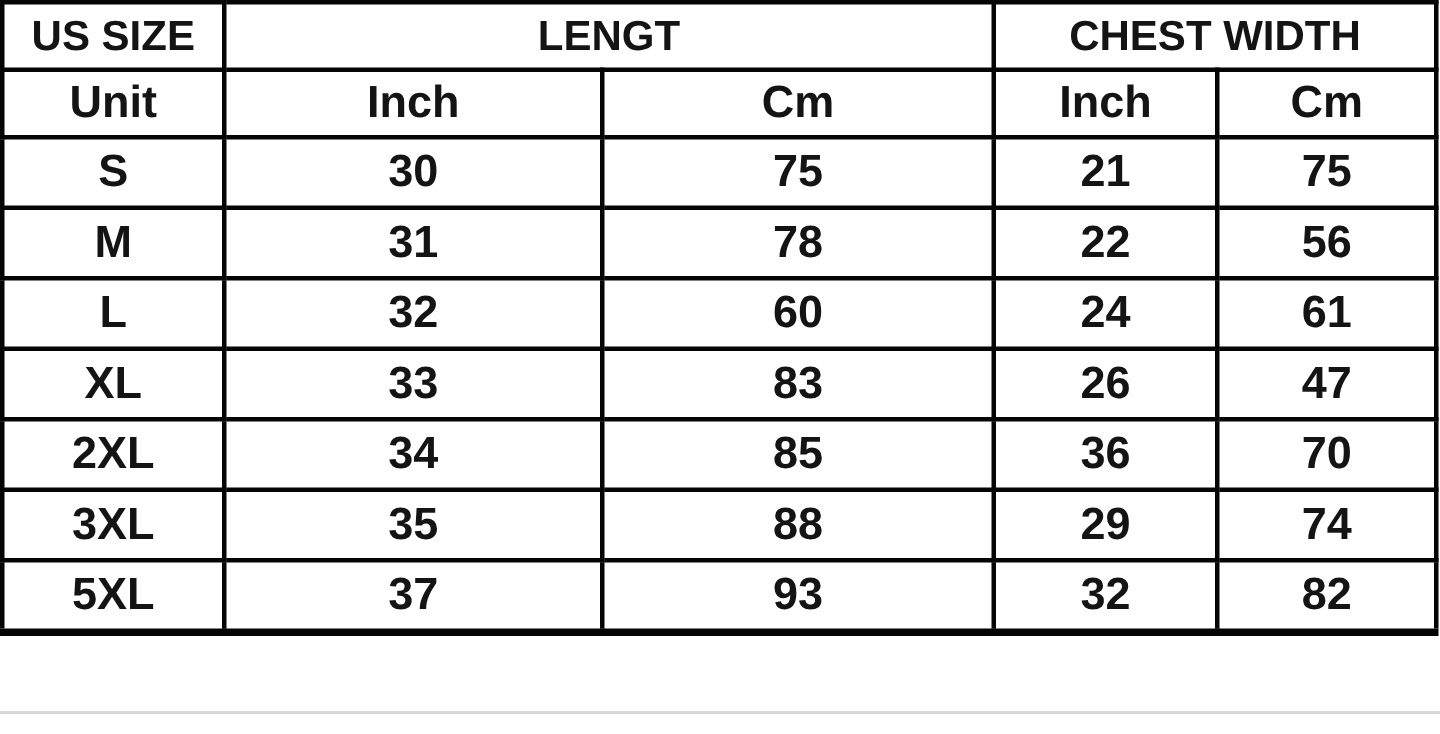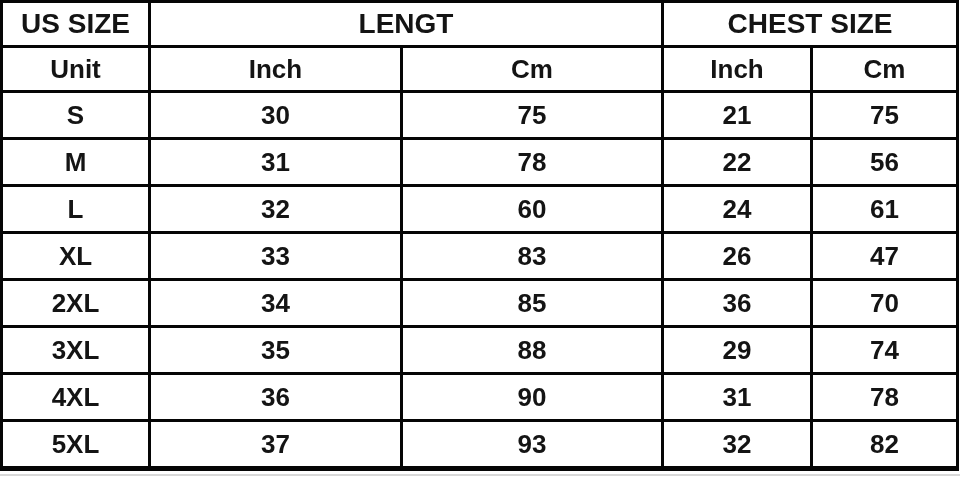--- a/index.html
+++ b/index.html
@@ -28,21 +28,21 @@
     border-bottom: 5px solid #050505;
     padding-left: 44px;
   }
   table.size-chart th,
   table.size-chart td {
     border: 3px solid #050505;
     padding: 0;
     text-align: center;
     vertical-align: middle;
     color: #141414;
-    font-size: 26px;
+    font-size: 30px;
     line-height: 1;
     white-space: nowrap;
     overflow: hidden;
   }
   col.c-size  { width: 148px; }
   col.c-len-in{ width: 252px; }
   col.c-len-cm{ width: 261px; }
   col.c-ch-in { width: 149px; }
   col.c-ch-cm { width: 146px; }
   tr.hdr1 th {
@@ -76,21 +76,21 @@
       <col class="c-size">
       <col class="c-len-in">
       <col class="c-len-cm">
       <col class="c-ch-in">
       <col class="c-ch-cm">
     </colgroup>
     <tbody>
       <tr class="hdr1">
         <th>US SIZE</th>
         <th colspan="2">LENGT</th>
-        <th colspan="2">CHEST SIZE</th>
+        <th colspan="2">CHEST WIDTH</th>
       </tr>
       <tr class="hdr2">
         <td>Unit</td>
         <td>Inch</td>
         <td>Cm</td>
         <td>Inch</td>
         <td>Cm</td>
       </tr>
       <tr class="data-row">
         <td>S</td>
@@ -128,27 +128,20 @@
         <td>70</td>
       </tr>
       <tr class="data-row">
         <td>3XL</td>
         <td>35</td>
         <td>88</td>
         <td>29</td>
         <td>74</td>
       </tr>
       <tr class="data-row">
-        <td>4XL</td>
-        <td>36</td>
-        <td>90</td>
-        <td>31</td>
-        <td>78</td>
-      </tr>
-      <tr class="data-row">
         <td>5XL</td>
         <td>37</td>
         <td>93</td>
         <td>32</td>
         <td>82</td>
       </tr>
     </tbody>
   </table>
   <div class="under-line"></div>
 </div>

